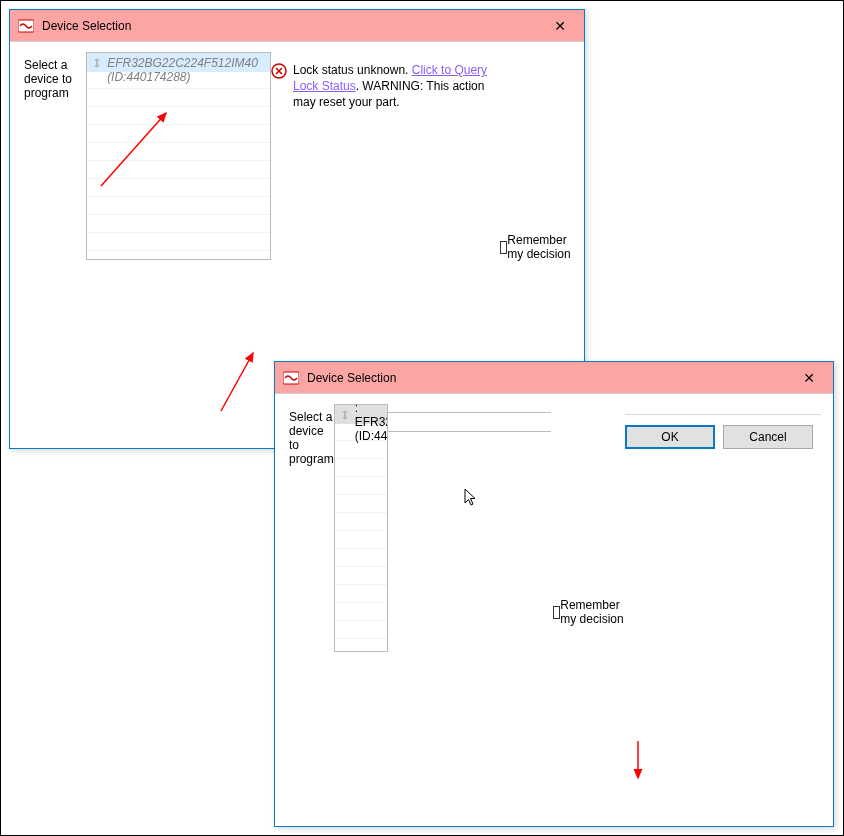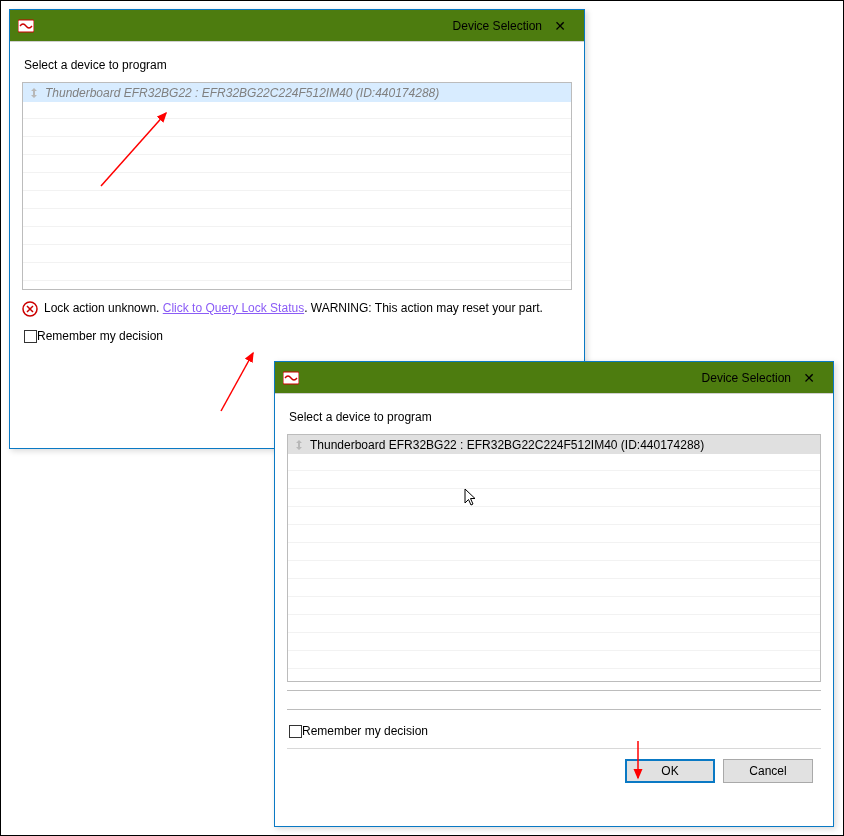--- a/index.html
+++ b/index.html
@@ -20,39 +20,38 @@
     background: #fff;
     box-shadow: 2px 2px 6px rgba(0,0,0,0.15);
     display: flex;
     flex-direction: column;
   }
   .titlebar {
     height: 32px;
     display: flex;
     align-items: center;
     padding: 0 6px 0 8px;
-    background: #4d7c0f;
+    background: #fca5a5;
     border-bottom: 1px solid #d0d0d0;
-    text-align: right;
   }
   .titlebar .icon {
     width: 16px; height: 16px; margin-right: 8px;
     display: inline-flex; align-items: center; justify-content: center;
   }
   .titlebar .title { flex: 1; }
   .close-btn {
     width: 36px; height: 26px;
     display: flex; align-items: center; justify-content: center;
     cursor: default;
   }
   .close-x { font-size: 14px; line-height: 1; }
   .content {
     padding: 10px 12px 12px 12px;
     display: flex;
-    flex-direction: column;
+    flex-direction: row;
     flex: 1;
   }
   .prompt { margin: 6px 0 10px 2px; }
   .listbox {
     border: 1px solid #bcbcbc;
     height: 208px;
     background: #fff;
     overflow: hidden;
     position: relative;
   }
@@ -164,21 +163,21 @@
       </div>
     </div>
     <div class="status-row">
       <span class="err-icon">
         <svg width="16" height="16" viewBox="0 0 16 16">
             <circle cx="8" cy="8" r="7" fill="#fff" stroke="#c00" stroke-width="1.5"></circle>
             <path d="M5 5 L11 11 M11 5 L5 11" stroke="#c00" stroke-width="1.5"></path>
           </svg>
       </span>
       <span class="status-text">
-        <span>Lock action unknown. </span><span class="status-link">Click to Query Lock Status</span><span>.  WARNING: This action may reset your part.</span>
+        <span>Lock status unknown. </span><span class="status-link">Click to Query Lock Status</span><span>.  WARNING: This action may reset your part.</span>
       </span>
     </div>
     <div class="remember-row">
       <span class="checkbox"></span>
       <span>Remember my decision</span>
     </div>
   </div>
 </div>
 
 <div class="dialog" style="left:273px; top:360px; width:560px; height:466px;">

